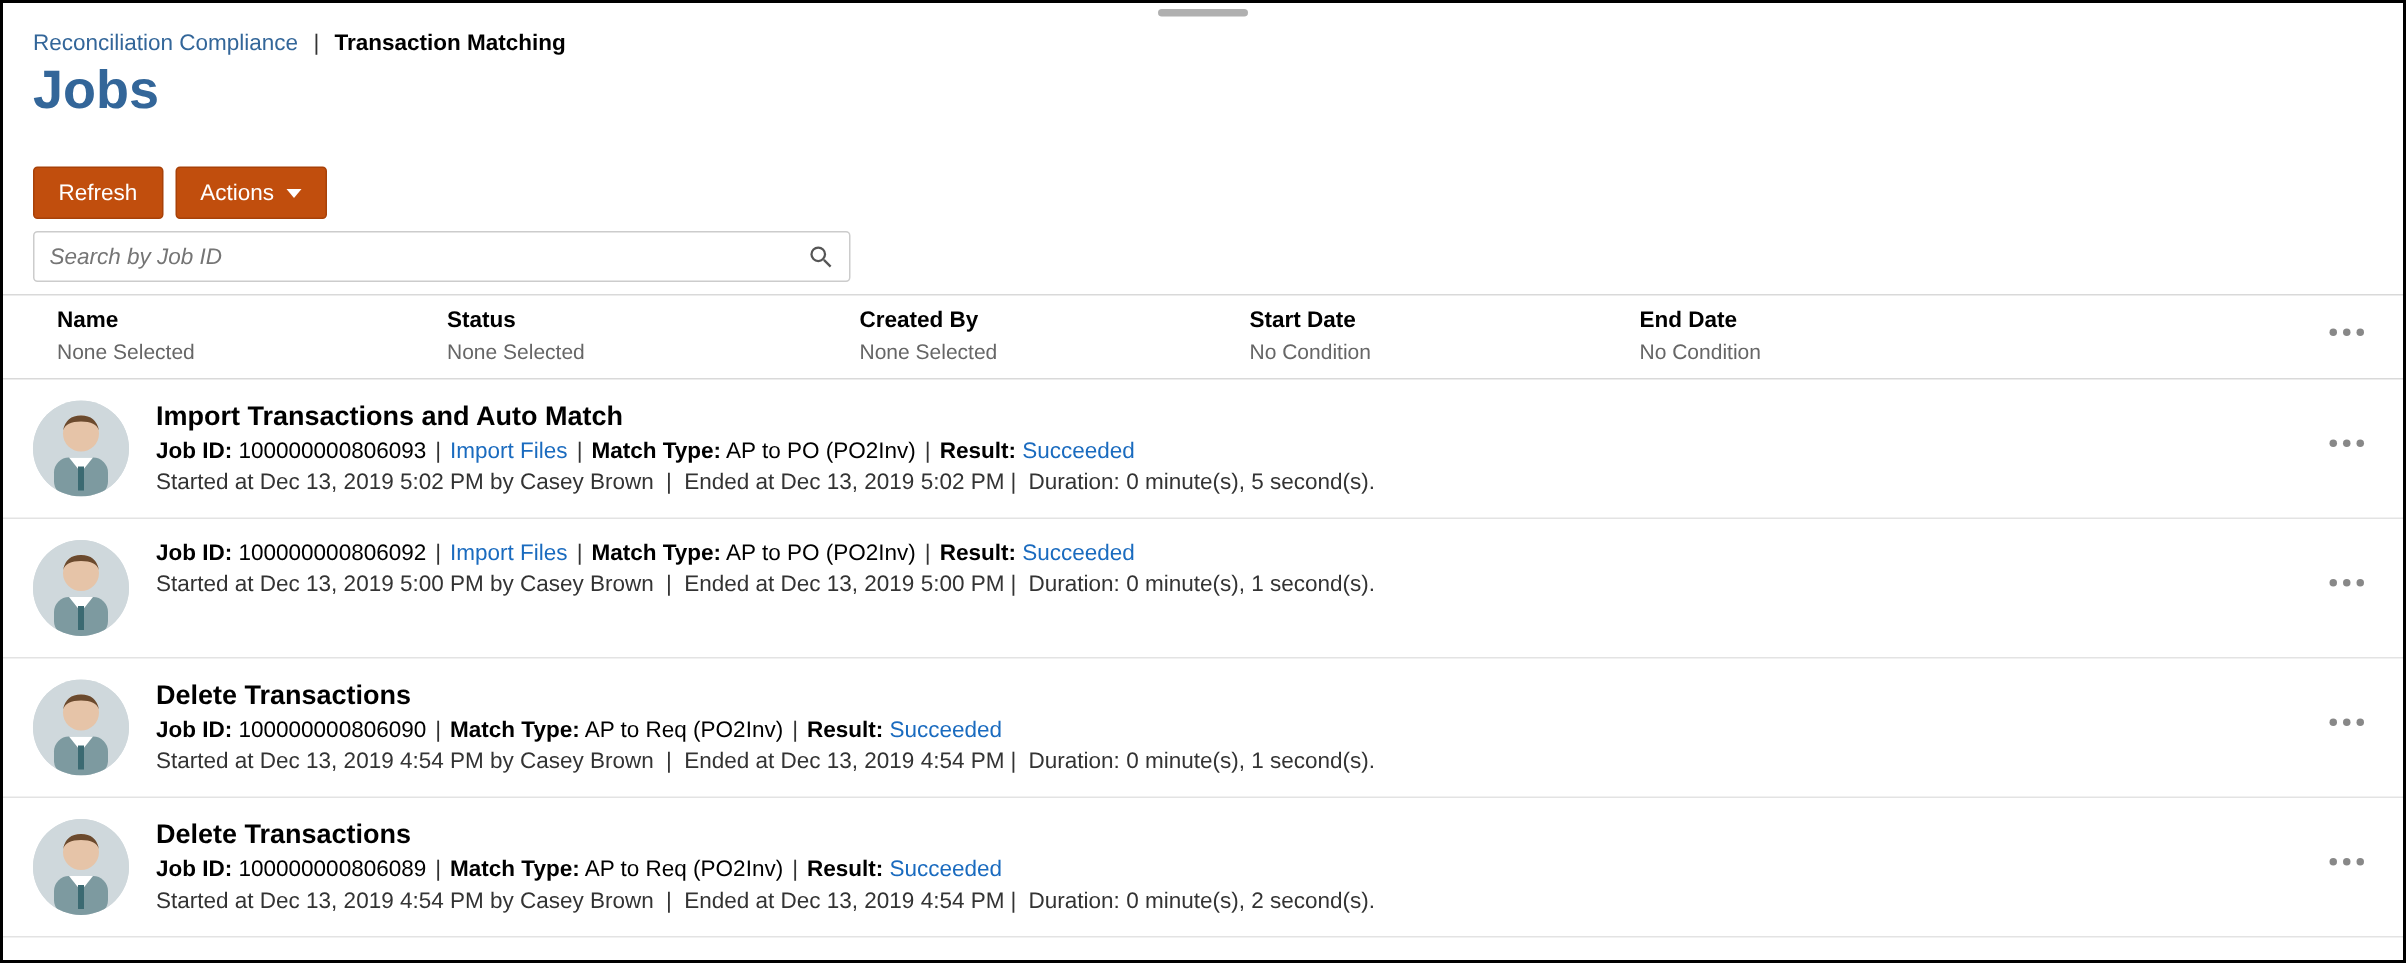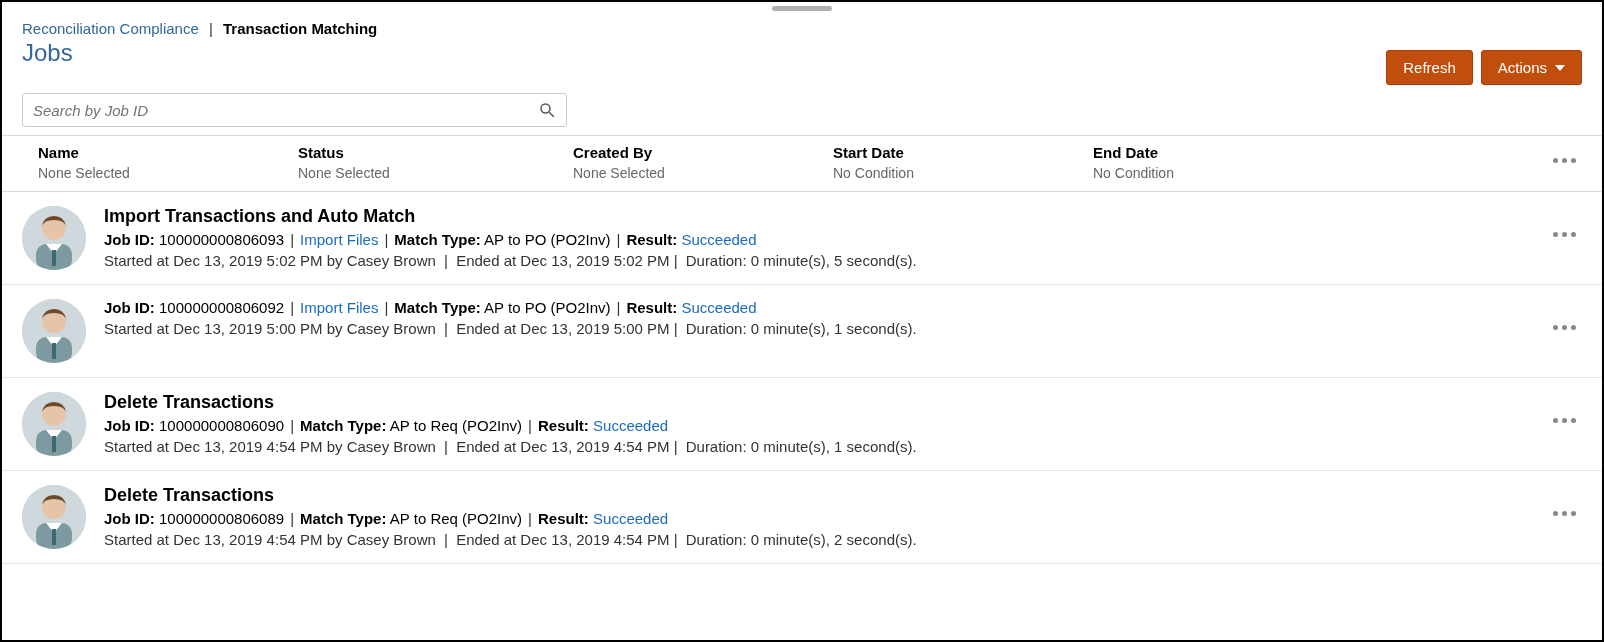--- a/index.html
+++ b/index.html
@@ -22,32 +22,33 @@
     width: 60px;
     height: 5px;
     background: #b0b0b0;
     border-radius: 3px;
   }
   .header {
     padding: 18px 20px 8px 20px;
     display: flex;
     justify-content: space-between;
     align-items: flex-start;
+    flex-direction: column;
   }
   .header-left { }
   .breadcrumb {
     font-size: 15px;
     margin-bottom: 2px;
   }
   .breadcrumb .bc-link { color: #336699; cursor: pointer; }
   .breadcrumb .sep { color: #333; margin: 0 6px; }
   .breadcrumb .bc-current { color: #000; font-weight: bold; }
   .page-title {
-    font-size: 24px;
-    font-weight: normal;
+    font-size: 36px;
+    font-weight: bold;
     color: #336699;
     margin-top: 2px;
   }
   .header-right {
     display: flex;
     gap: 8px;
     align-items: center;
     margin-top: 30px;
   }
   .btn {

